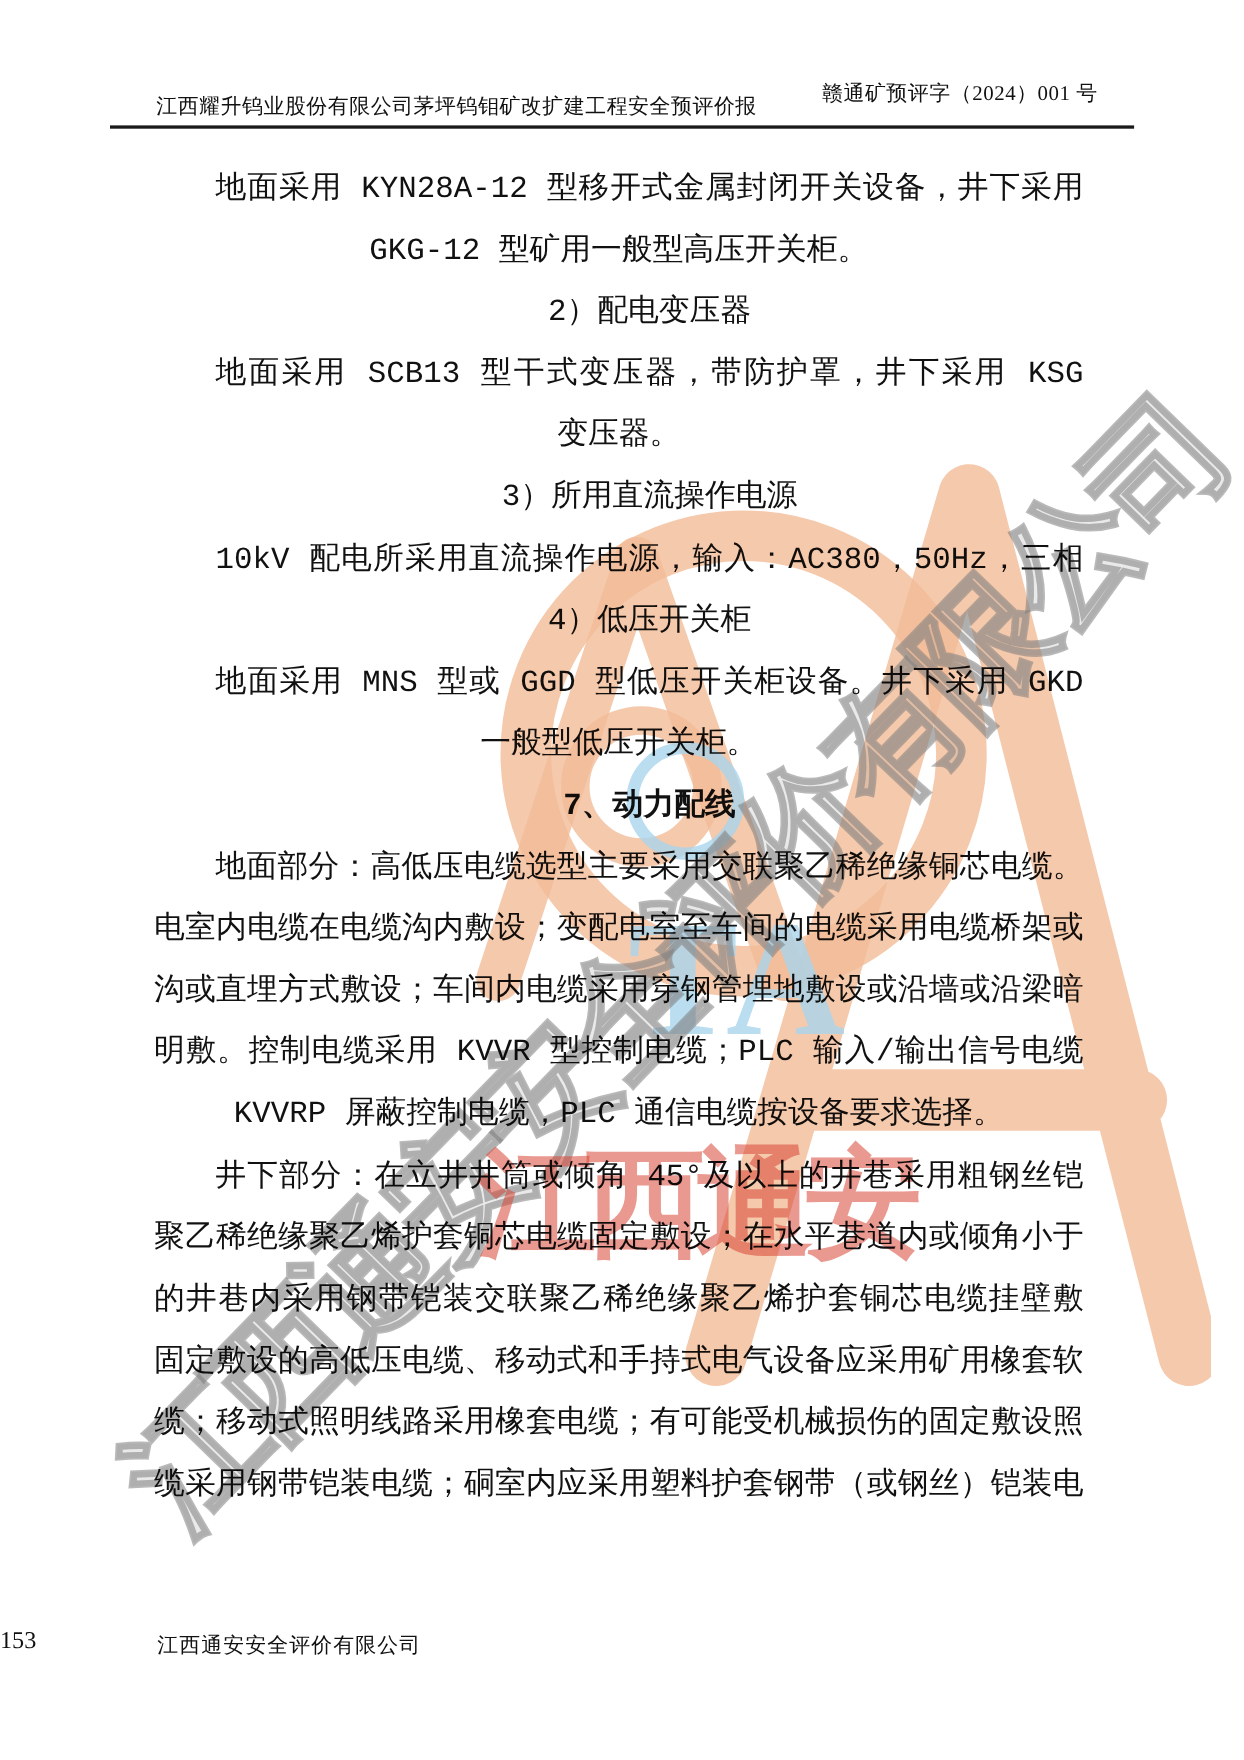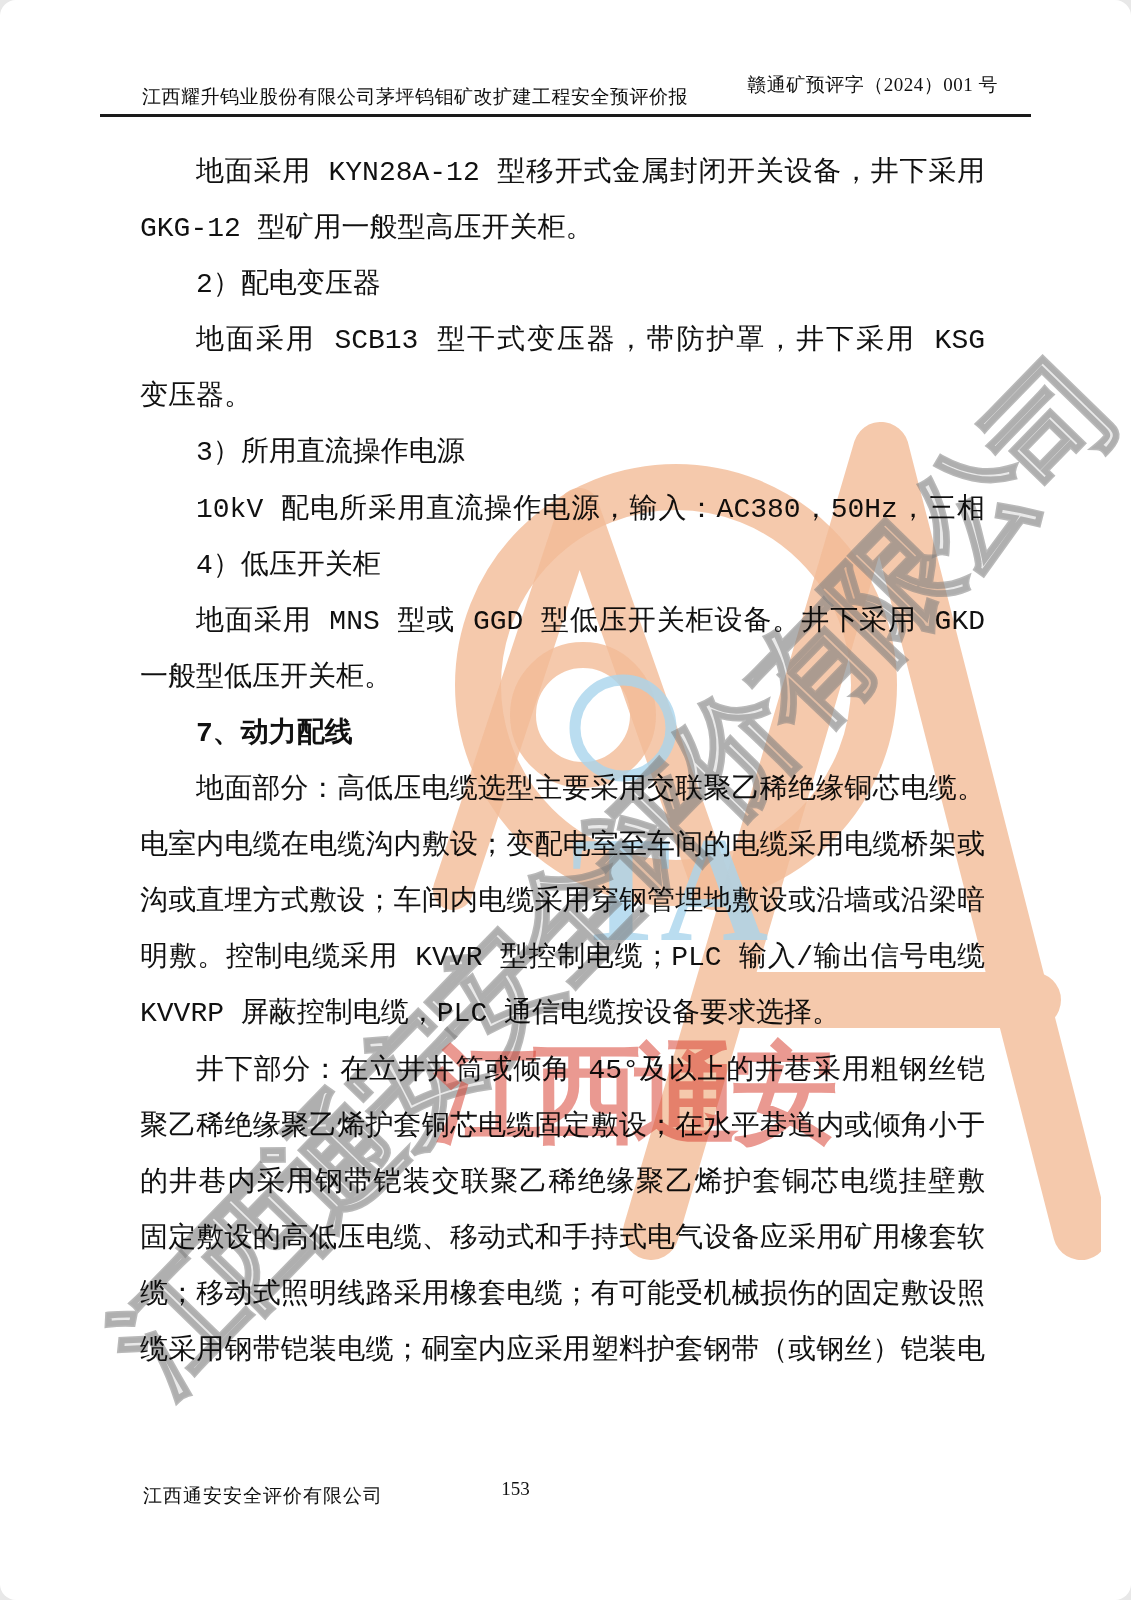--- a/index.html
+++ b/index.html
@@ -4,21 +4,20 @@
 <style>
   html,body{margin:0;padding:0;background:#e8e8e8;}
   .page{
     position:relative;
     width:1131px;height:1600px;
     margin:0 auto;
     background:#ffffff;
     overflow:hidden;
     font-family:"Liberation Serif","DejaVu Serif",serif;
     color:#111;
-    border-radius:16px;
   }
   
   .hdr-left{
     position:absolute;left:142px;top:84px;
     font-size:19px;letter-spacing:.5px;white-space:nowrap;
   }
   .hdr-right{
     position:absolute;right:133px;top:72px;
     font-size:19px;letter-spacing:.5px;white-space:nowrap;
   }
@@ -27,36 +26,36 @@
     background:#1a1a1a;
   }
   
   .body-text{
     position:absolute;left:140px;top:145px;width:845px;
     font-size:28px;
     font-family:Liberation Mono, monospace;
   }
   .line{
     height:56.1px;line-height:56.1px;
-    text-align:left;white-space:nowrap;
+    text-align:center;white-space:nowrap;
   }
   .line.j{
     text-align:justify;text-align-last:justify;
     white-space:normal;overflow:hidden;
   }
   .line.ind{text-indent:56px;}
   .line.b{font-weight:700;}
   
   .footer-company{
     position:absolute;left:143px;top:1483px;
     font-size:19px;letter-spacing:1px;
   }
   .footer-page{
     position:absolute;left:0;top:1478px;width:1031px;
-    text-align:center;font-size:19px;
+    font-size:22px;
   }
   
   .watermark{
     position:absolute;inset:0;
     pointer-events:none;
     mix-blend-mode:multiply;
     margin-left:41px;
   }
   .wm-gray{
     position:absolute;left:575px;top:880px;width:1450px;height:170px;

